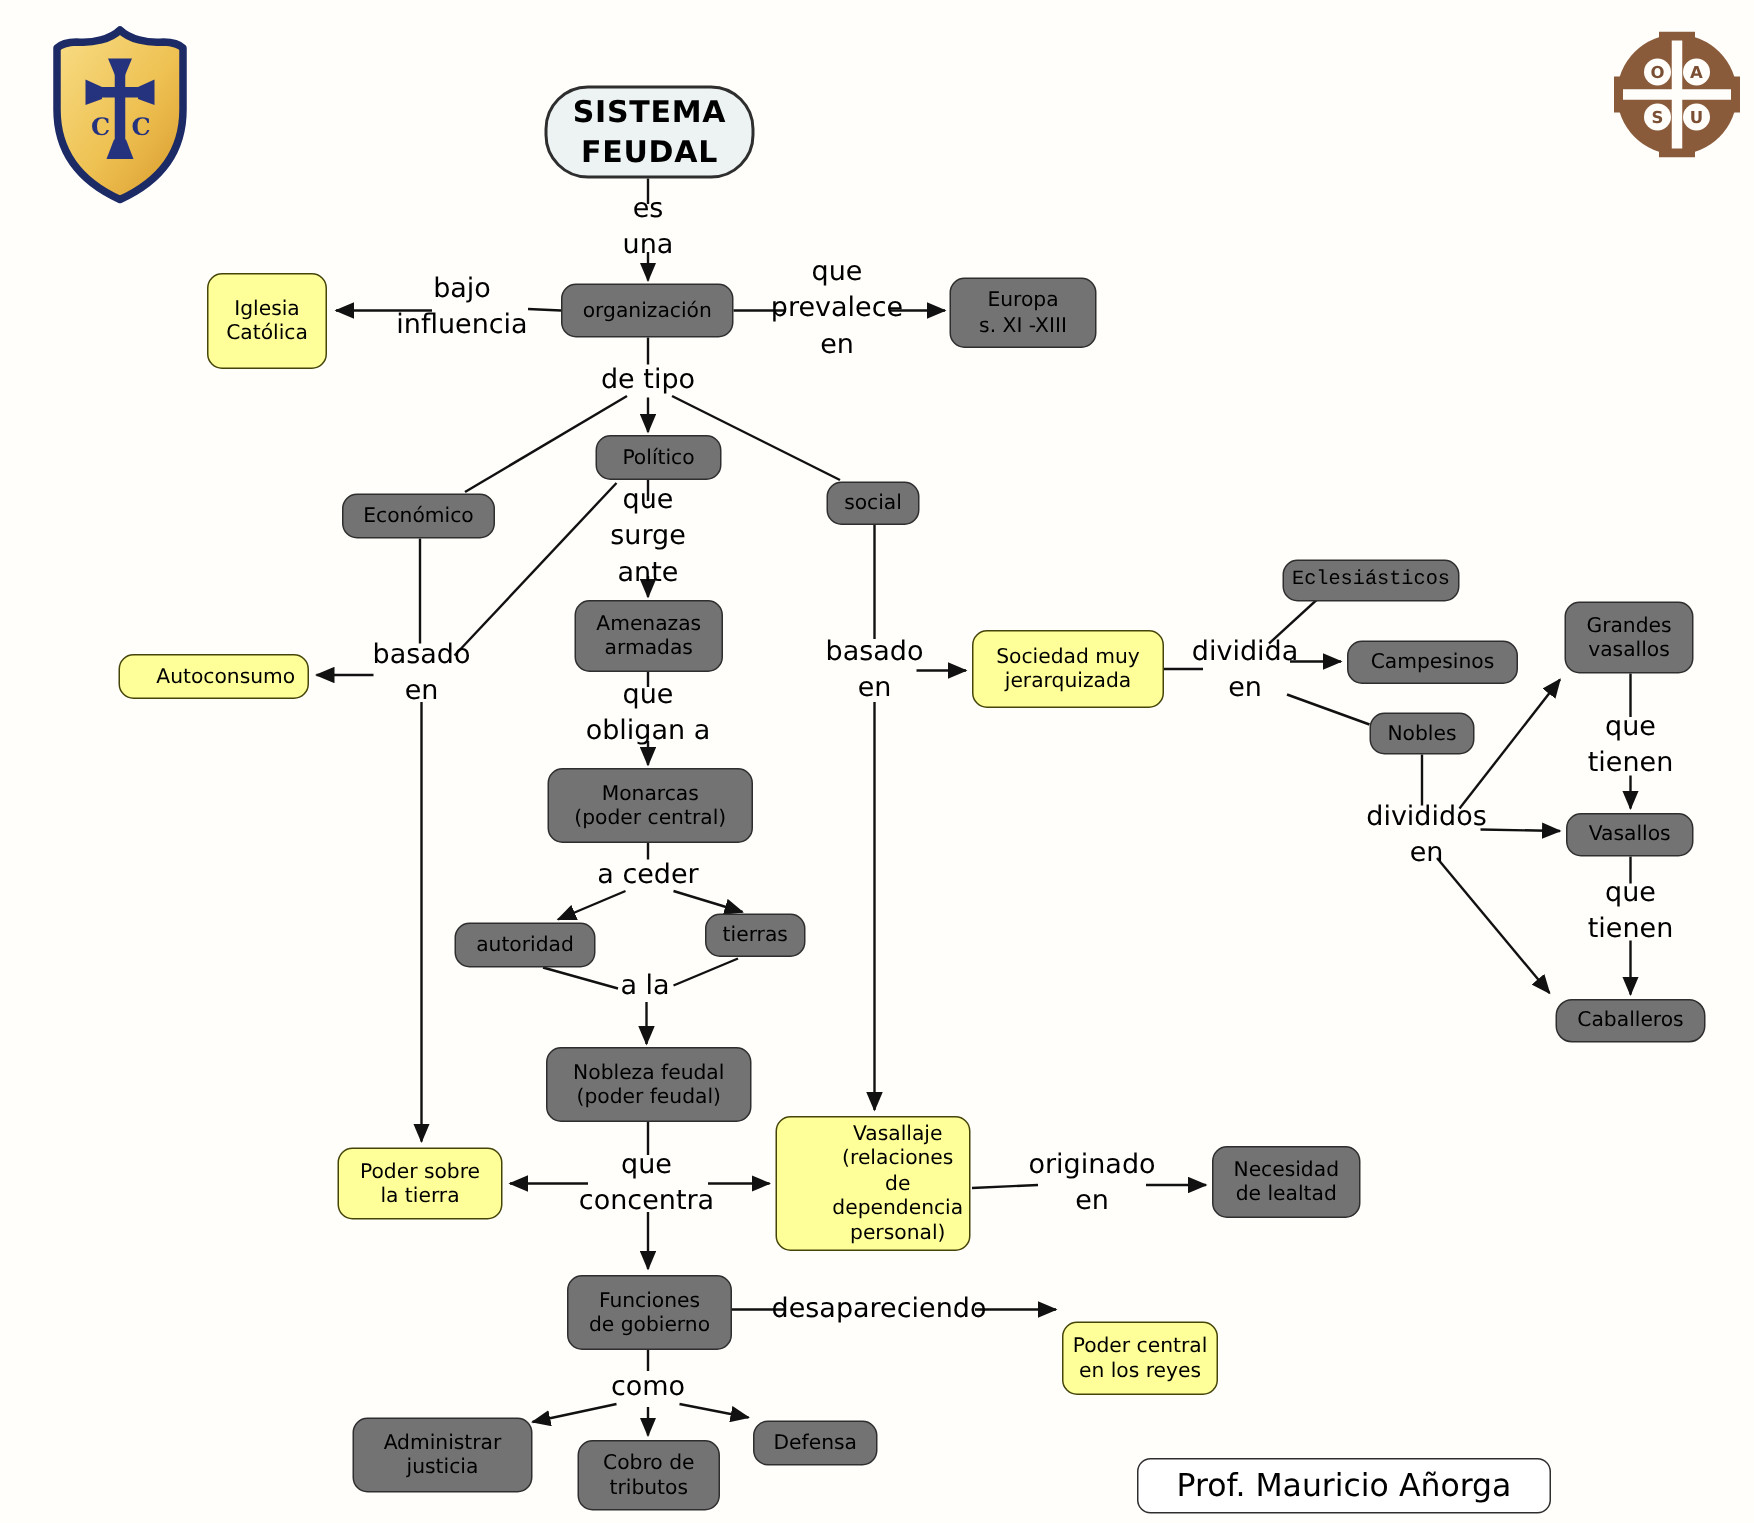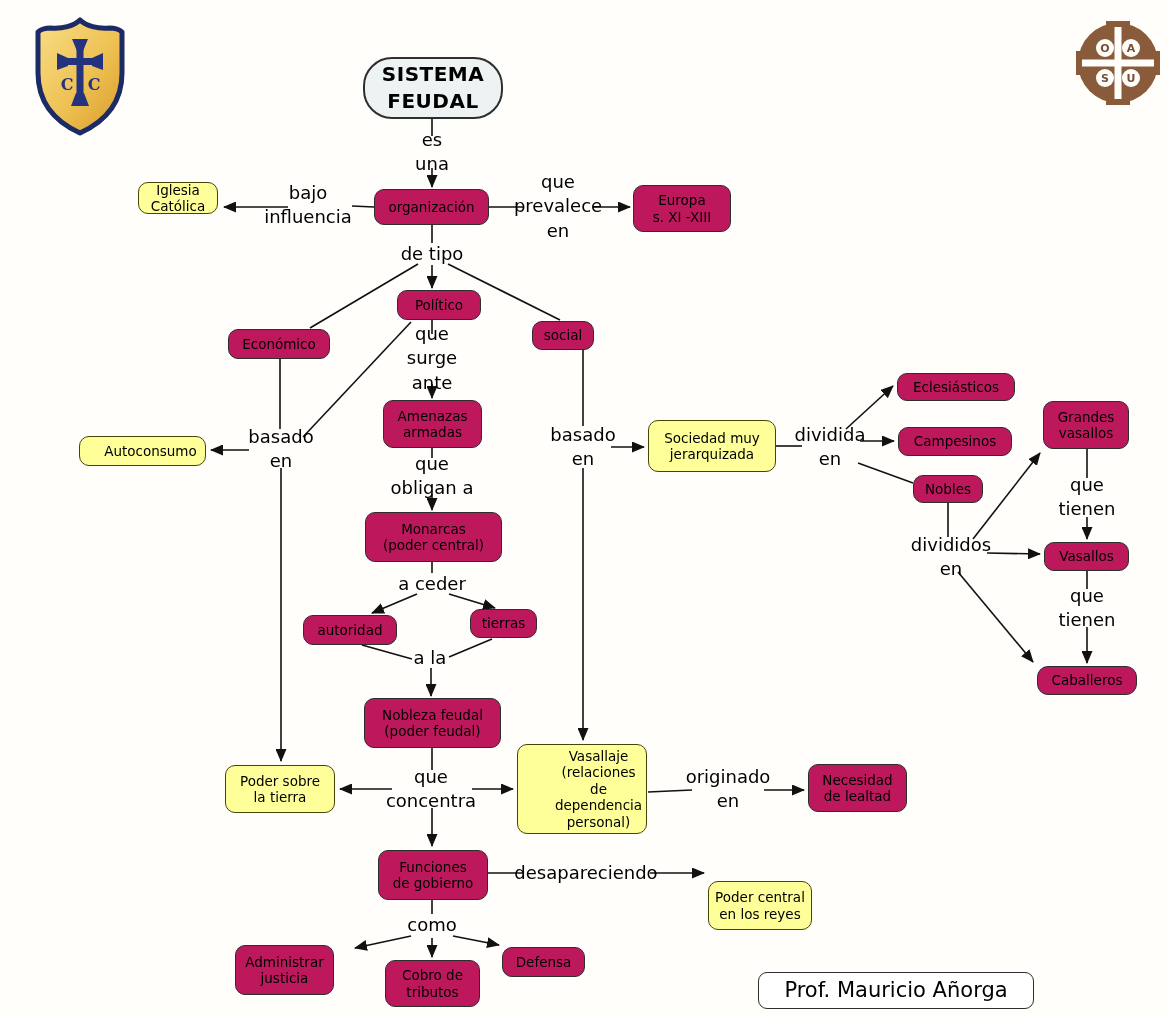--- a/index.html
+++ b/index.html
@@ -3,21 +3,21 @@
 <meta charset="utf-8">
 <style>
   html,body{margin:0;padding:0;}
   body{font-family:"DejaVu Sans","Liberation Sans",sans-serif;background:#fffefb;}
   #canvas{position:relative;width:1169px;height:1015px;background:#fffefb;overflow:hidden;}
   #edges{position:absolute;left:0;top:0;width:1169px;height:1015px;pointer-events:none;}
   .node{
     position:absolute;box-sizing:border-box;
     display:flex;align-items:center;justify-content:center;
     text-align:center;white-space:pre-line;
-    background:#be185d;border:1.6px solid #2e2e2e;border-radius:10px;
+    background:#737373;border:1.6px solid #2e2e2e;border-radius:10px;
     font-size:13.5px;line-height:1.22;color:#000;padding:1px 4px;
   }
   .node.yellow{background:#ffff99;border-color:#45450a;}
   .node.title{background:#edf2f3;font-weight:bold;font-size:20px;letter-spacing:.5px;border-width:2px;line-height:1.35;border-radius:29px;}
   .node.credit{background:#ffffff;font-size:21px;border-radius:9px;border-width:1.6px;}
   .link-label{
     position:absolute;transform:translate(-50%,-50%);
     text-align:center;white-space:pre-line;
     font-size:18px;line-height:1.35;color:#000;
   }
@@ -127,58 +127,58 @@
       <text x="55" y="31">A</text>
       <text x="29" y="61">S</text>
       <text x="55" y="61">U</text>
     </g>
   </svg>
 
   <div id="nodes">
       <div class="node title" style="left: 363px; top: 57px; width: 140px; height: 62px;">SISTEMA
 FEUDAL</div>
       <div class="node plain" style="left: 374px; top: 189px; width: 115px; height: 36px;">organización</div>
-      <div class="node yellow" style="left: 138px; top: 182px; width: 80px; height: 32px;">Iglesia
+      <div class="node yellow" style="left: 138px; top: 182px; width: 80px; height: 64px;">Iglesia
 Católica</div>
       <div class="node plain" style="left: 633px; top: 185px; width: 98px; height: 47px;">Europa
 s. XI -XIII</div>
       <div class="node plain" style="left: 397px; top: 290px; width: 84px; height: 30px;">Político</div>
       <div class="node plain" style="left: 228px; top: 329px; width: 102px; height: 30px;">Económico</div>
-      <div class="node plain" style="left: 532px; top: 321px; width: 62px; height: 29px;">social</div>
+      <div class="node plain" style="left: 551px; top: 321px; width: 62px; height: 29px;">social</div>
       <div class="node plain" style="left: 383px; top: 400px; width: 99px; height: 48px;">Amenazas
 armadas</div>
       <div class="node plain" style="left: 365px; top: 512px; width: 137px; height: 50px;">Monarcas
 (poder central)</div>
       <div class="node plain" style="left: 303px; top: 615px; width: 94px; height: 30px;">autoridad</div>
       <div class="node plain" style="left: 470px; top: 609px; width: 67px; height: 29px;">tierras</div>
       <div class="node plain" style="left: 364px; top: 698px; width: 137px; height: 50px;">Nobleza feudal
 (poder feudal)</div>
       <div class="node yellow" style="left: 79px; top: 436px; width: 127px; height: 30px; padding-left: 20px;">Autoconsumo</div>
       <div class="node yellow" style="left: 648px; top: 420px; width: 128px; height: 52px;">Sociedad muy
 jerarquizada</div>
-      <div class="node plain" style="left: 897px; top: 373px; width: 118px; height: 28px;">Eclesiásticos</div>
+      <div class="node plain" style="left: 855px; top: 373px; width: 118px; height: 28px; font-family: Liberation Mono, monospace;">Eclesiásticos</div>
       <div class="node plain" style="left: 898px; top: 427px; width: 114px; height: 29px;">Campesinos</div>
       <div class="node plain" style="left: 913px; top: 475px; width: 70px; height: 28px;">Nobles</div>
       <div class="node plain" style="left: 1043px; top: 401px; width: 86px; height: 48px;">Grandes
 vasallos</div>
       <div class="node plain" style="left: 1044px; top: 542px; width: 85px; height: 29px;">Vasallos</div>
       <div class="node plain" style="left: 1037px; top: 666px; width: 100px; height: 29px; border-radius: 11px;">Caballeros</div>
       <div class="node yellow" style="left: 225px; top: 765px; width: 110px; height: 48px;">Poder sobre
 la tierra</div>
       <div class="node yellow" style="left: 517px; top: 744px; width: 130px; height: 90px; padding-left: 37px;">Vasallaje
 (relaciones de
 dependencia
 personal)</div>
       <div class="node plain" style="left: 808px; top: 764px; width: 99px; height: 48px;">Necesidad
 de lealtad</div>
       <div class="node plain" style="left: 378px; top: 850px; width: 110px; height: 50px;">Funciones
 de gobierno</div>
       <div class="node yellow" style="left: 708px; top: 853px; width: 104px; height: 49px; margin-top: 28px;">Poder central
 en los reyes</div>
-      <div class="node plain" style="left: 235px; top: 945px; width: 99px; height: 50px;">Administrar
+      <div class="node plain" style="left: 235px; top: 945px; width: 120px; height: 50px;">Administrar
 justicia</div>
       <div class="node plain" style="left: 385px; top: 960px; width: 95px; height: 47px;">Cobro de
 tributos</div>
       <div class="node plain" style="left: 502px; top: 947px; width: 83px; height: 30px;">Defensa</div>
       <div class="node credit" style="left: 758px; top: 972px; width: 276px; height: 37px;">Prof. Mauricio Añorga</div>
     </div>
   <div id="link-labels">
       <div class="link-label" style="left: 432px; top: 152px;">es
 una</div>
       <div class="link-label" style="left: 308px; top: 205px;">bajo

